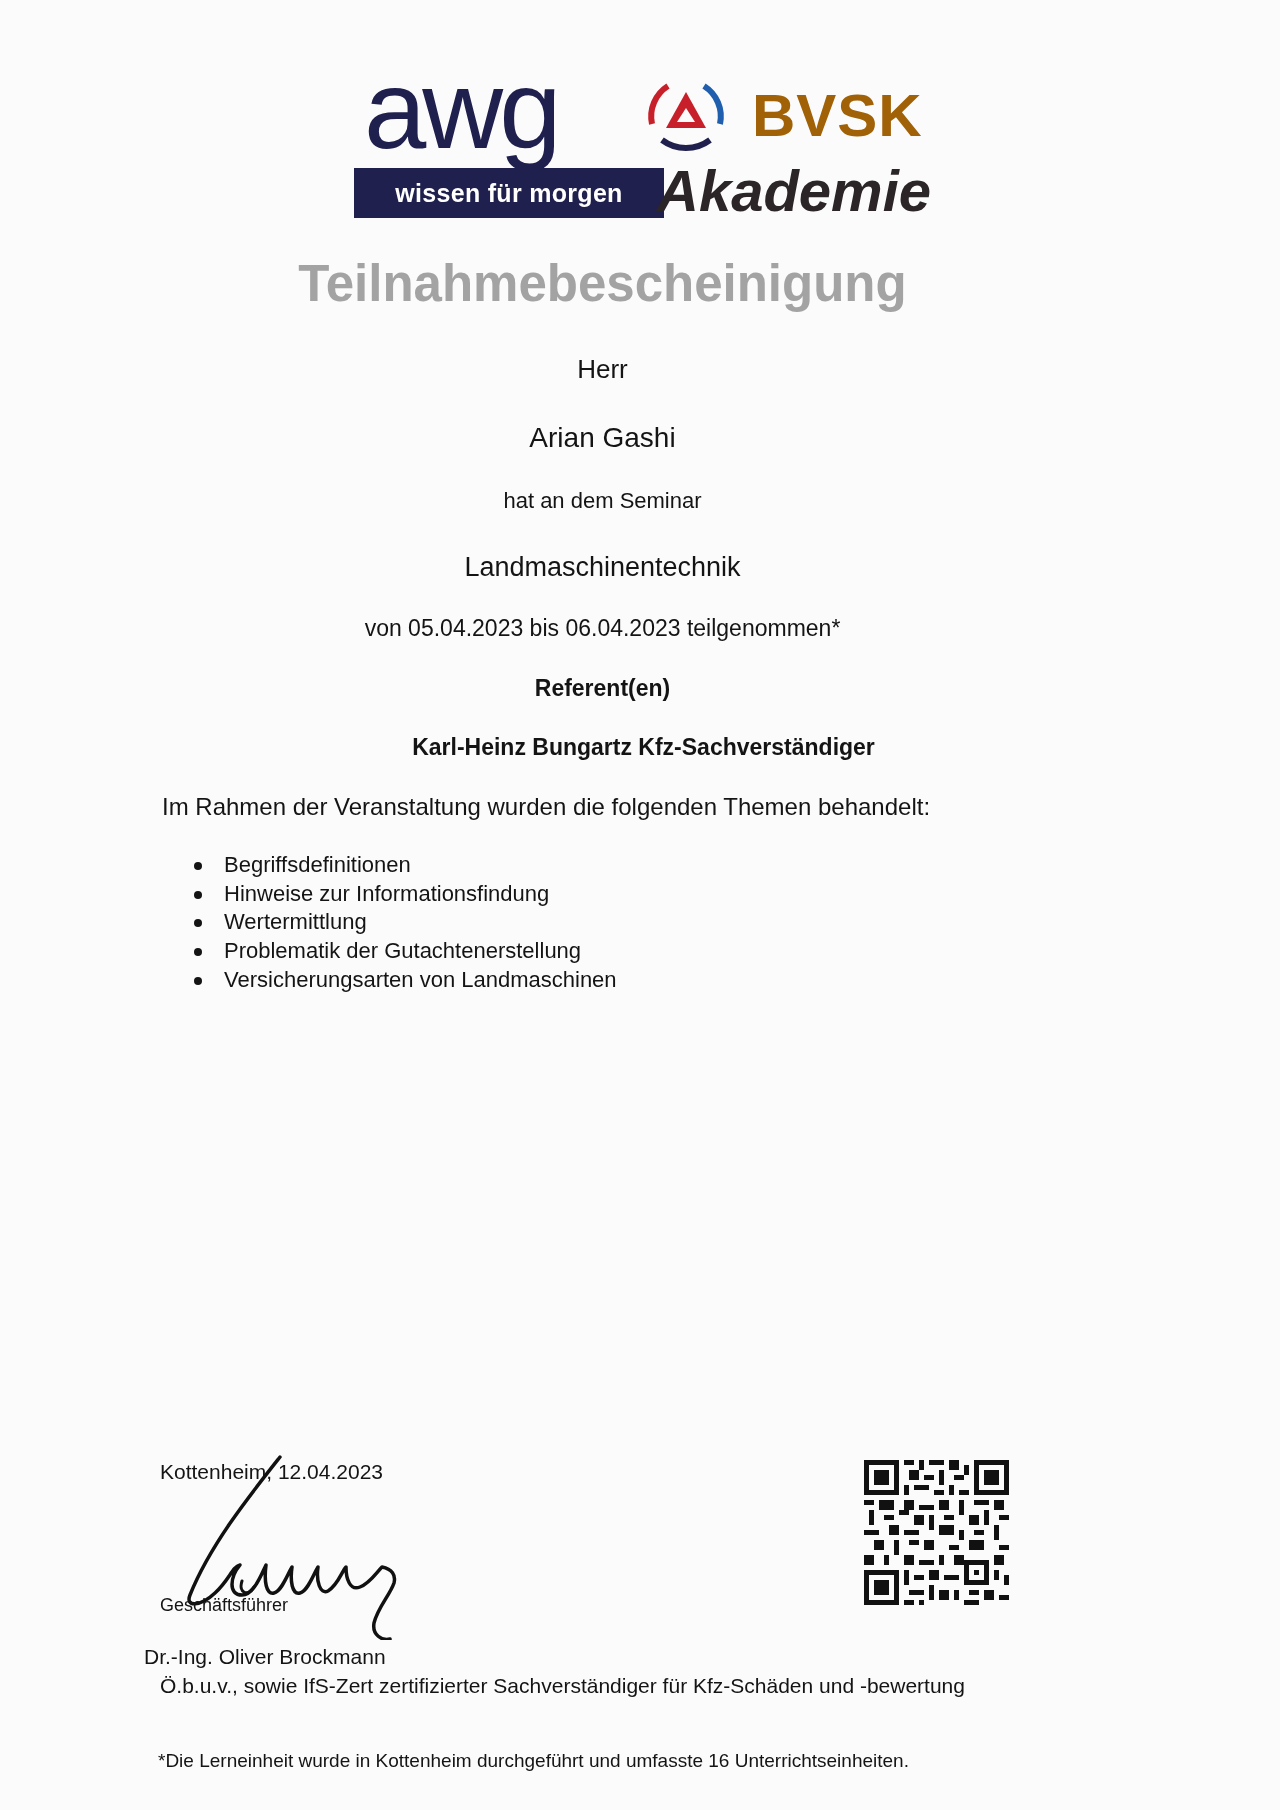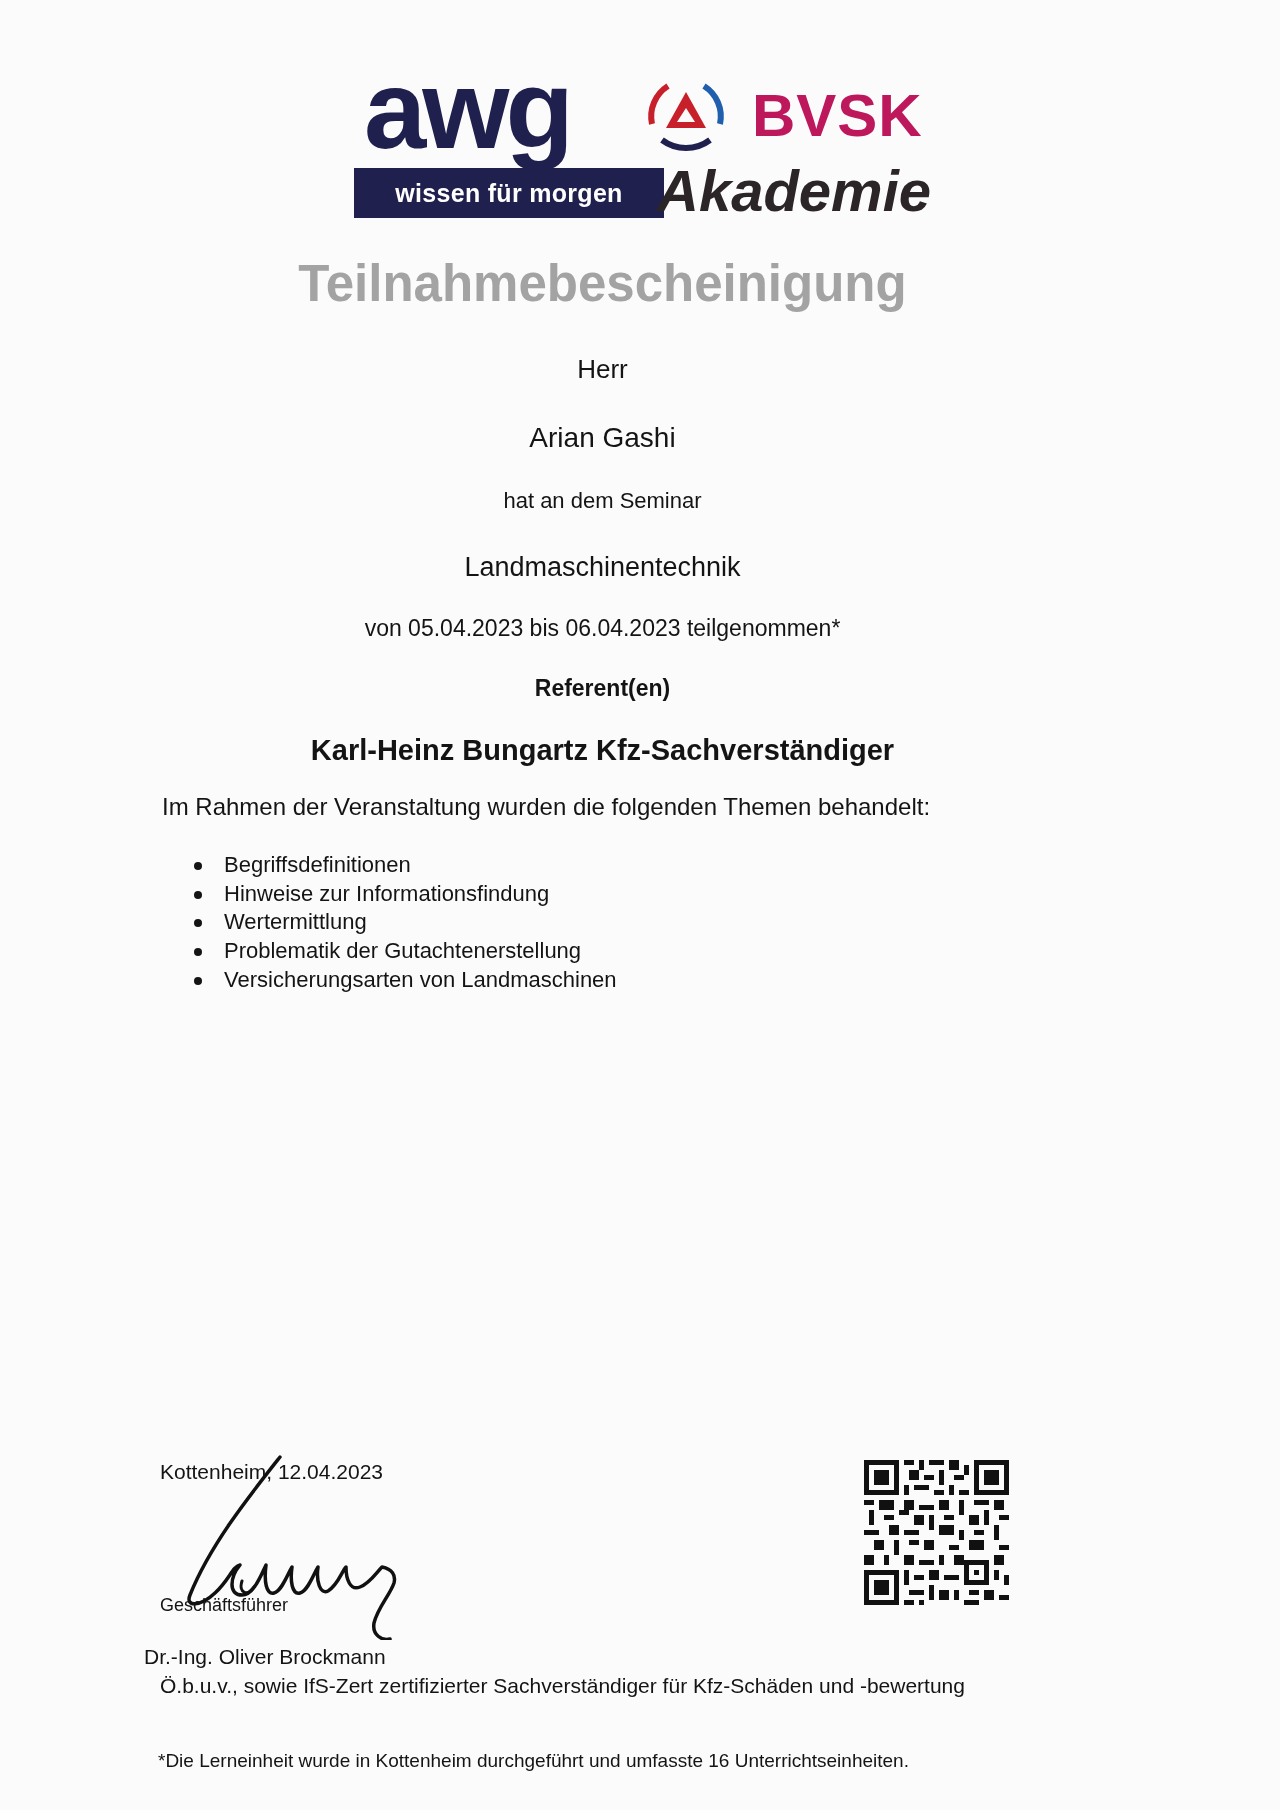--- a/index.html
+++ b/index.html
@@ -8,48 +8,48 @@
     background: #fbfbfb;
     font-family: "Liberation Sans", sans-serif;
     color: #141414;
   }
   .abs { position: absolute; }
   .center { left: 0; width: 1205px; text-align: center; }
 
   
   .awg-word {
     left: 364px; top: 54px; font-family: "Liberation Sans", sans-serif;
-    font-weight: bold; font-size: 112px; letter-spacing: -4px; color: #20204f;
+    font-weight: normal; font-size: 112px; letter-spacing: -4px; color: #20204f;
     line-height: 1;
   }
   .awg-bar {
     left: 354px; top: 168px; width: 310px; height: 50px; background: #20204f;
     color: #ffffff; font-size: 25px; font-weight: bold; line-height: 50px;
     text-align: center; letter-spacing: 0.3px;
   }
   .bvsk-emblem { left: 646px; top: 80px; width: 80px; height: 72px; }
   .bvsk-word {
-    left: 752px; top: 86px; font-size: 60px; font-weight: bold; color: #be185d;
+    left: 752px; top: 86px; font-size: 60px; font-weight: bold; color: #a16207;
     line-height: 1; letter-spacing: 1px;
   }
   .akademie-word {
     left: 646px; top: 162px; font-size: 58px; font-weight: bold; font-style: italic;
     color: #2b2528; line-height: 1; margin-left: 11px;
   }
 
   .title {
     top: 258px; font-size: 51px; font-weight: bold; color: #a3a3a3; line-height: 1;
   }
   .t-herr { top: 354px; font-size: 26px; }
   .t-name { top: 422px; font-size: 28px; }
   .t-seminar-intro { top: 488px; font-size: 22px; }
   .t-seminar { top: 552px; font-size: 27px; }
   .t-dates { top: 615px; font-size: 23px; }
   .t-ref-label { top: 675px; font-size: 23px; font-weight: bold; }
-  .t-ref-name { top: 734px; font-size: 29px; font-weight: bold; }
+  .t-ref-name { top: 734px; font-size: 23px; font-weight: bold; padding-left: 41px; }
   .t-topics-intro { left: 162px; top: 793px; font-size: 24px; }
 
   .topics { left: 190px; top: 851px; margin: 0; padding: 0; list-style: none; }
   .topics li { font-size: 22px; line-height: 28.7px; position: relative; padding-left: 34px; }
   .topics li .dot {
     position: absolute; left: 4px; top: 11px; width: 8px; height: 8px;
     border-radius: 50%; background: #141414;
   }
 
   .place-date { left: 160px; top: 1460px; font-size: 21px; }

